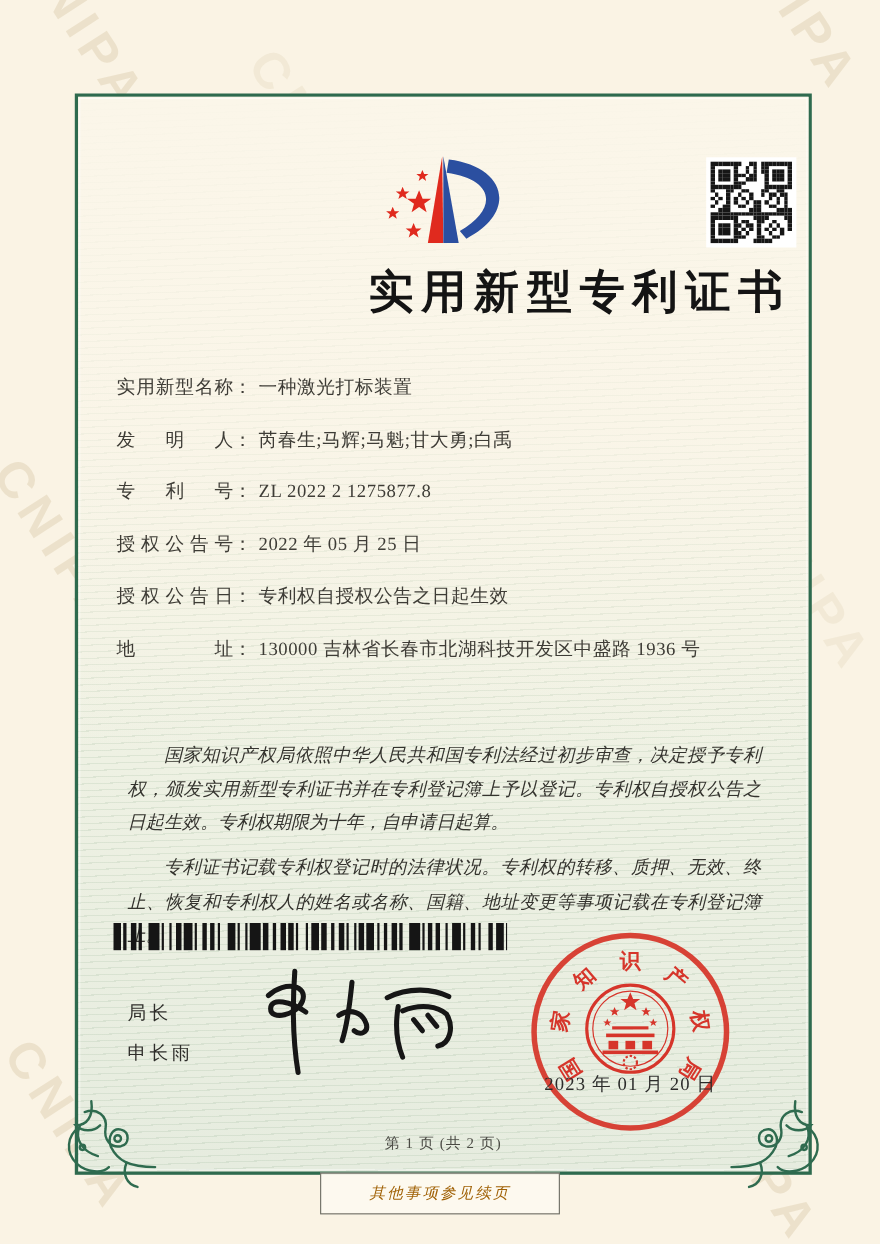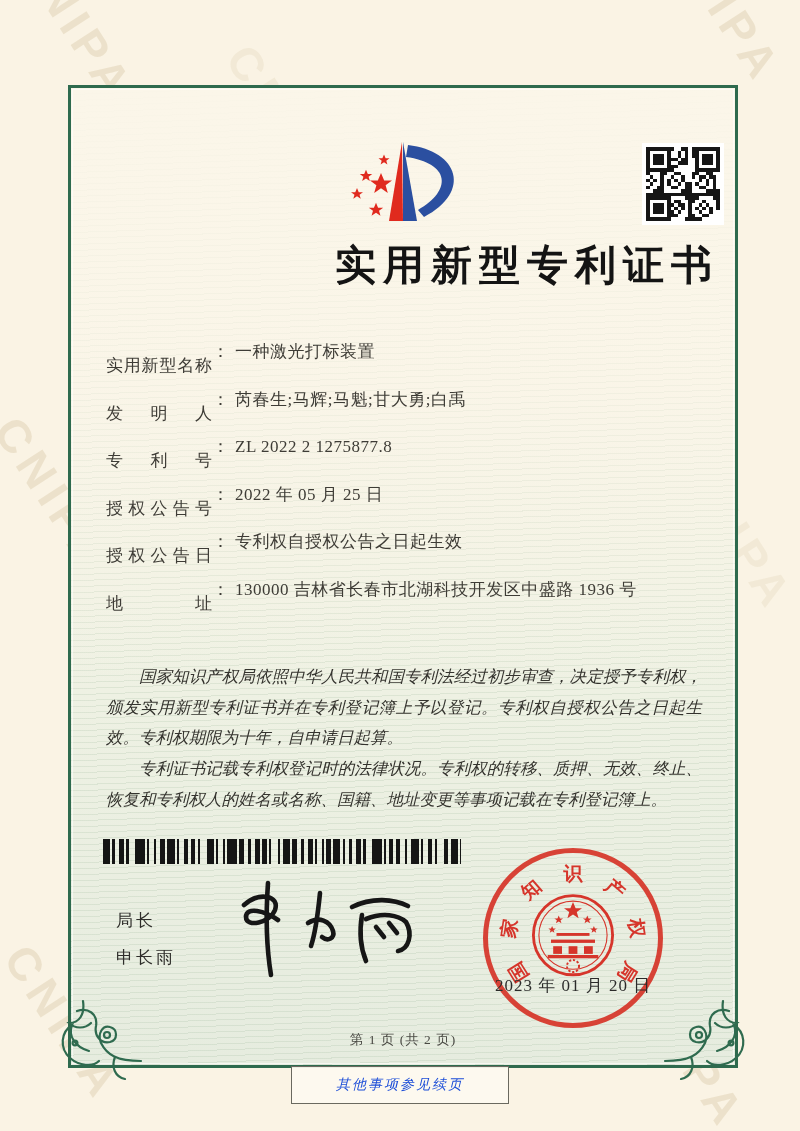--- a/index.html
+++ b/index.html
@@ -31,49 +31,49 @@
   .qr{position:absolute;left:571px;top:55px;width:82px;height:82px;background:#fff;padding:4px;box-sizing:border-box;}
   .qr-grid{display:grid;width:100%;height:100%;grid-template-columns:repeat(21,1fr);grid-template-rows:repeat(21,1fr);}
   .qr-grid i{display:block;}
   .qr-grid i.d{background:#161616;}
 
   .title{position:absolute;left:0;right:16px;top:150px;margin:0;text-align:right;
          font-size:41px;font-weight:bold;letter-spacing:7px;color:#141414;}
 
   .fields{position:absolute;left:35px;top:252px;right:30px;font-size:17px;color:#3e3c36;}
   .f-row{position:relative;height:18px;margin-bottom:29.5px;white-space:nowrap;}
-  .f-label{display:inline-block;width:106px;text-align:justify;text-align-last:justify;vertical-align:top;margin-top:14px;}
+  .f-label{display:inline-block;width:106px;text-align:justify;text-align-last:justify;vertical-align:top;}
   .f-colon{display:inline-block;margin-right:6px;}
   .f-val{letter-spacing:.5px;}
   .pair2{position:absolute;left:260px;top:0;}
 
   .paras{position:absolute;left:35px;top:574px;width:596px;font-size:16.5px;line-height:1.86;
          color:#34332e;text-align:justify;font-style:italic;}
-  .paras p{margin:0;text-indent:2em;}
+  .paras p{margin:10px;text-indent:2em;}
 
   .barcode{position:absolute;left:32px;top:751px;width:358px;height:25px;overflow:hidden;white-space:nowrap;font-size:0;}
   .barcode i{display:inline-block;height:25px;background:#151515;}
 
   .signer{position:absolute;left:45px;top:814px;font-family:"Liberation Sans","DejaVu Sans",sans-serif;
           font-size:17px;color:#2e2d2a;letter-spacing:3px;line-height:37px;}
   .sig-svg{position:absolute;left:145px;top:783px;width:215px;height:115px;}
 
   .seal{position:absolute;left:412px;top:760px;width:180px;height:180px;z-index:5;opacity:.93;}
   .seal-ring{position:absolute;inset:0;border:5px solid rgba(213,38,26,.92);border-radius:50%;}
   .seal-ring b{position:absolute;left:50%;top:50%;font-size:19px;font-weight:bold;color:#d5281e;font-style:normal;}
   .seal-emblem{position:absolute;left:35px;top:30px;width:110px;height:110px;}
   .seal-date{position:absolute;left:-6px;right:-6px;top:126px;text-align:center;font-size:17px;
              letter-spacing:1px;color:#1d1d1d;font-style:normal;z-index:6;}
 
   .page-info{position:absolute;left:0;right:0;top:943px;text-align:center;font-size:13.5px;
              letter-spacing:1px;color:#4a4a44;}
 
   .note-box{position:absolute;left:50%;top:1066px;transform:translateX(-50%);z-index:3;
             border:1px solid #6a695f;background:rgba(253,250,240,.92);padding:9px 44px;
-            font-size:14px;letter-spacing:2px;color:#1d4ed8;font-style:italic;white-space:nowrap;}
+            font-size:14px;letter-spacing:2px;color:#a16207;font-style:italic;white-space:nowrap;}
 </style>
 </head>
 <body>
 
 <div class="page">
 
   <span class="wm" style="left:-12px;top:-4px;">CNIPA</span>
   <span class="wm" style="left:636px;top:-22px;">CNIPA</span>
   <span class="wm light" style="left:198px;top:96px;">CNIPA</span>
   <span class="wm light" style="left:428px;top:292px;">CNIPA</span>

